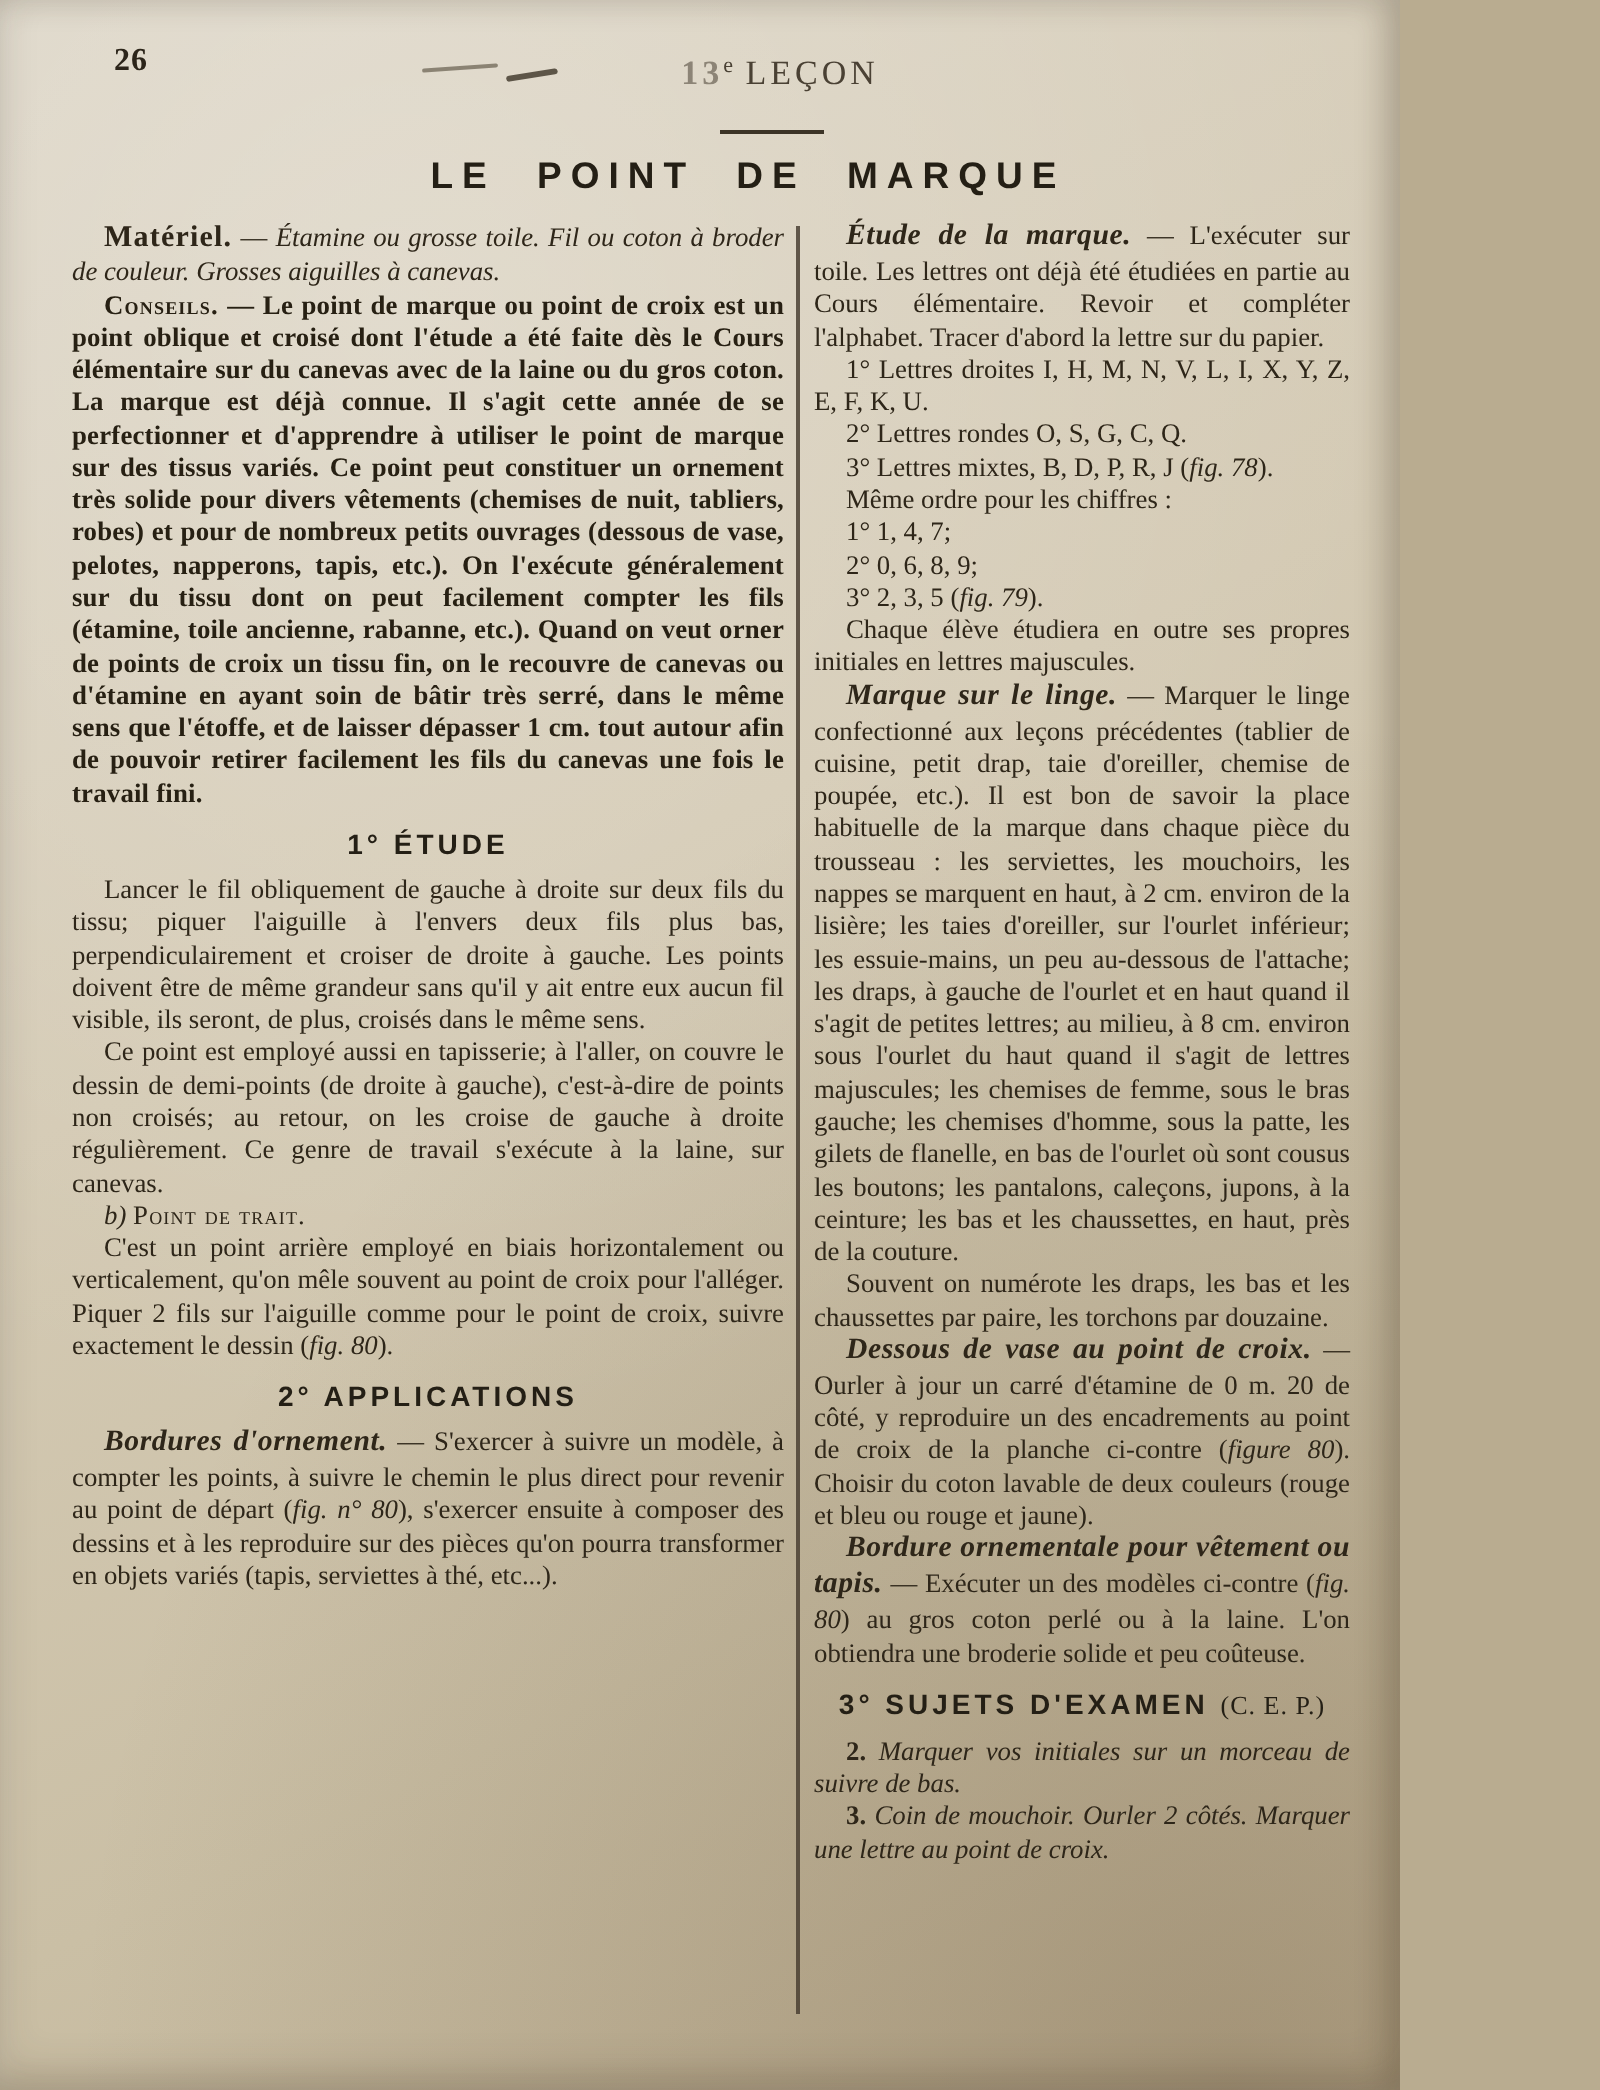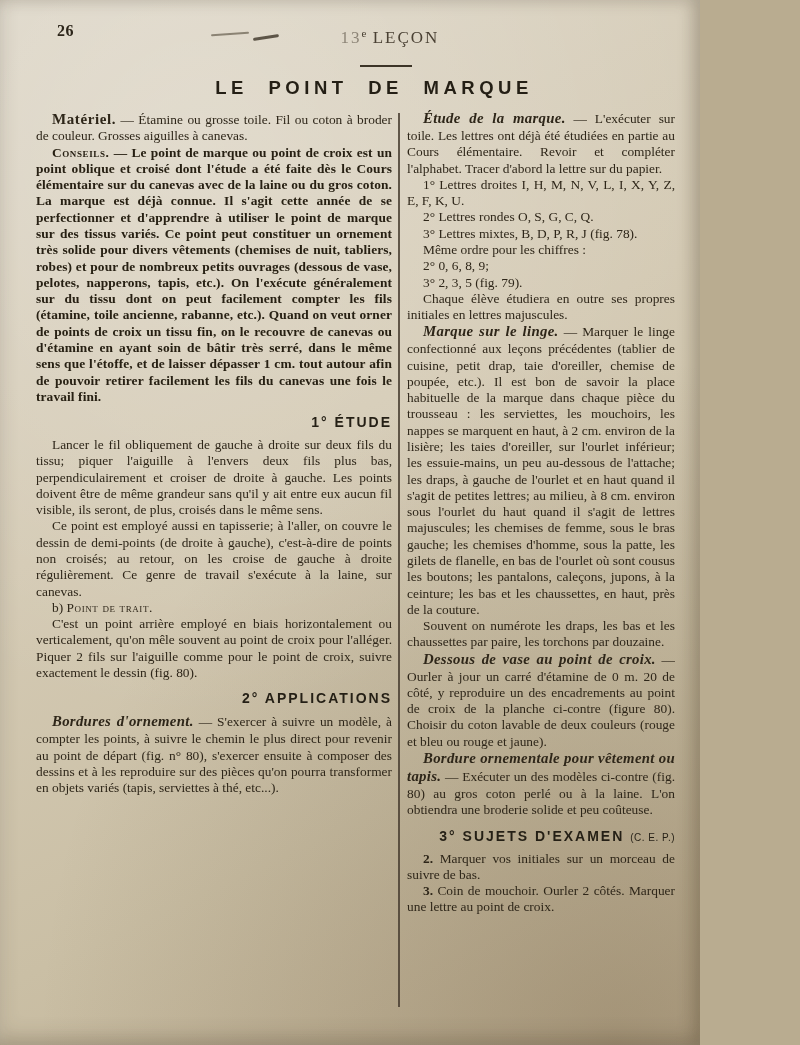--- a/index.html
+++ b/index.html
@@ -10,40 +10,40 @@
       radial-gradient(120% 90% at 28% 15%, rgba(255,255,255,0.22), rgba(255,255,255,0) 60%),
       radial-gradient(150% 120% at 88% 100%, rgba(84,64,34,0.28), rgba(84,64,34,0) 55%),
       linear-gradient(155deg,#ddd6c7 0%,#d4cab4 42%,#cabfa5 72%,#c1b296 100%);
     box-shadow:inset -7px 0 16px rgba(60,45,25,.22), inset 0 -10px 20px rgba(60,45,25,.14), inset 4px 0 10px rgba(255,255,255,.12);
   }
   .page-number{position:absolute;left:57px;top:22px;font-size:16px;font-weight:700;letter-spacing:.5px;color:#2c251a;}
   .pen-mark-a{position:absolute;top:33px;left:211px;width:38px;height:1.6px;background:#6e6556;transform:rotate(-4deg);opacity:.75;border-radius:1px;}
   .pen-mark-b{position:absolute;top:36px;left:253px;width:26px;height:3.4px;background:#453d30;transform:rotate(-9deg);border-radius:2px;opacity:.85;}
   .lesson-header{position:absolute;top:27px;left:0;right:0;text-align:center;transform:translateX(40px);
     font-size:17px;letter-spacing:2px;color:#4a4134;font-weight:400;}
-  .lesson-header .n1{opacity:.55;}
+  .lesson-header .n1{opacity:.55;font-weight:bold;}
   .lesson-sup{font-size:11px;vertical-align:6px;letter-spacing:0;}
   .header-rule{position:absolute;top:65px;left:50%;margin-left:10px;width:52px;height:2px;background:#3c3427;}
   .main-title{position:absolute;top:77px;left:0;right:0;text-align:center;transform:translateX(24px);
     font-family:"Liberation Sans","DejaVu Sans",sans-serif;font-weight:700;font-size:18.5px;
     letter-spacing:4.5px;word-spacing:11px;color:#241f15;}
   .columns{position:absolute;top:110px;left:36px;right:25px;bottom:0;display:flex;}
   .col-left{width:356px;}
   .divider{width:2px;background:#4a4033;margin:3px 7px 38px 6px;opacity:.85;}
   .col-right{flex:1;min-width:0;}
   .para{margin:0;text-indent:16px;font-size:13.4px;line-height:1.215;text-align:justify;color:#2e2619;}
   .para.boldp{font-weight:700;color:#272013;letter-spacing:.1px;}
-  .col-heading{margin:9px 0 7px;text-align:right;font-family:"Liberation Sans","DejaVu Sans",sans-serif;
+  .col-heading{margin:9px 0 7px;text-align:center;font-family:"Liberation Sans","DejaVu Sans",sans-serif;
     font-weight:700;font-size:14px;letter-spacing:2px;color:#241f15;}
   .b{font-weight:700;}
-  .i{}
+  .i{font-style:italic;}
   .sc{font-variant:small-caps;letter-spacing:.6px;}
   .lead{font-weight:700;font-size:15px;letter-spacing:.6px;}
   .leadbi{font-weight:700;font-style:italic;font-size:14.8px;letter-spacing:.3px;}
-  .hnorm{font-family:Liberation Sans, sans-serif;font-weight:400;letter-spacing:.5px;font-size:10px;}
+  .hnorm{font-family:Liberation Serif, serif;font-weight:400;letter-spacing:.5px;font-size:13px;}
 </style>
 </head>
 <body>
 
 <div class="page">
   <div class="page-number">26</div>
   <div class="pen-mark-a"></div>
   <div class="pen-mark-b"></div>
 
   <div class="lesson-header"><span class="n1">13</span><sup class="lesson-sup">e</sup><span> LEÇON</span></div>
@@ -63,20 +63,21 @@
         <div class="col-heading"><span>2° APPLICATIONS</span></div>
         <p class="para"><span class="leadbi">Bordures d'ornement.</span><span> — S'exercer à suivre un modèle, à compter les points, à suivre le chemin le plus direct pour revenir au point de départ (</span><span class="i">fig. n° 80</span><span>), s'exercer ensuite à composer des dessins et à les reproduire sur des pièces qu'on pourra transformer en objets variés (tapis, serviettes à thé, etc...).</span></p>
       </div>
     <div class="divider"></div>
     <div class="col-right" id="col-right">
         <p class="para"><span class="leadbi">Étude de la marque.</span><span> — L'exécuter sur toile. Les lettres ont déjà été étudiées en partie au Cours élémentaire. Revoir et compléter l'alphabet. Tracer d'abord la lettre sur du papier.</span></p>
         <p class="para"><span>1° Lettres droites I, H, M, N, V, L, I, X, Y, Z, E, F, K, U.</span></p>
         <p class="para"><span>2° Lettres rondes O, S, G, C, Q.</span></p>
         <p class="para"><span>3° Lettres mixtes, B, D, P, R, J (</span><span class="i">fig. 78</span><span>).</span></p>
         <p class="para"><span>Même ordre pour les chiffres :</span></p>
+        <p class="para"><span>1° 1, 4, 7;</span></p>
         <p class="para"><span>2° 0, 6, 8, 9;</span></p>
         <p class="para"><span>3° 2, 3, 5 (</span><span class="i">fig. 79</span><span>).</span></p>
         <p class="para"><span>Chaque élève étudiera en outre ses propres initiales en lettres majuscules.</span></p>
         <p class="para"><span class="leadbi">Marque sur le linge.</span><span> — Marquer le linge confectionné aux leçons précédentes (tablier de cuisine, petit drap, taie d'oreiller, chemise de poupée, etc.). Il est bon de savoir la place habituelle de la marque dans chaque pièce du trousseau : les serviettes, les mouchoirs, les nappes se marquent en haut, à 2 cm. environ de la lisière; les taies d'oreiller, sur l'ourlet inférieur; les essuie-mains, un peu au-dessous de l'attache; les draps, à gauche de l'ourlet et en haut quand il s'agit de petites lettres; au milieu, à 8 cm. environ sous l'ourlet du haut quand il s'agit de lettres majuscules; les chemises de femme, sous le bras gauche; les chemises d'homme, sous la patte, les gilets de flanelle, en bas de l'ourlet où sont cousus les boutons; les pantalons, caleçons, jupons, à la ceinture; les bas et les chaussettes, en haut, près de la couture.</span></p>
         <p class="para"><span>Souvent on numérote les draps, les bas et les chaussettes par paire, les torchons par douzaine.</span></p>
         <p class="para"><span class="leadbi">Dessous de vase au point de croix.</span><span> — Ourler à jour un carré d'étamine de 0 m. 20 de côté, y reproduire un des encadrements au point de croix de la planche ci-contre (</span><span class="i">figure 80</span><span>). Choisir du coton lavable de deux couleurs (rouge et bleu ou rouge et jaune).</span></p>
         <p class="para"><span class="leadbi">Bordure ornementale pour vêtement ou tapis.</span><span> — Exécuter un des modèles ci-contre (</span><span class="i">fig. 80</span><span>) au gros coton perlé ou à la laine. L'on obtiendra une broderie solide et peu coûteuse.</span></p>
         <div class="col-heading"><span>3° SUJETS D'EXAMEN </span><span class="hnorm">(C. E. P.)</span></div>
         <p class="para"><span class="b">2. </span><span class="i">Marquer vos initiales sur un morceau de suivre de bas.</span></p>
         <p class="para"><span class="b">3. </span><span class="i">Coin de mouchoir. Ourler 2 côtés. Marquer une lettre au point de croix.</span></p>

